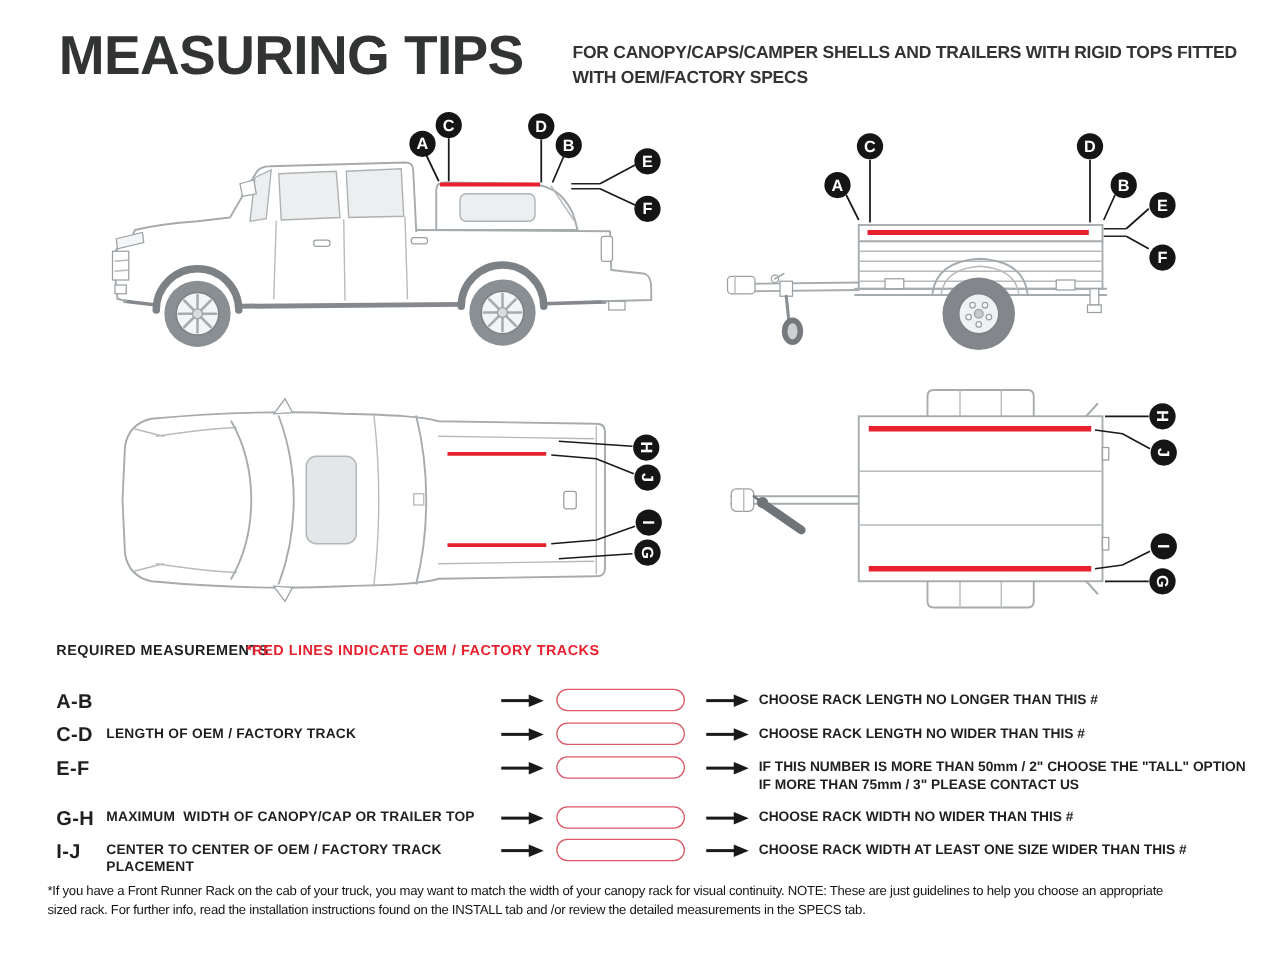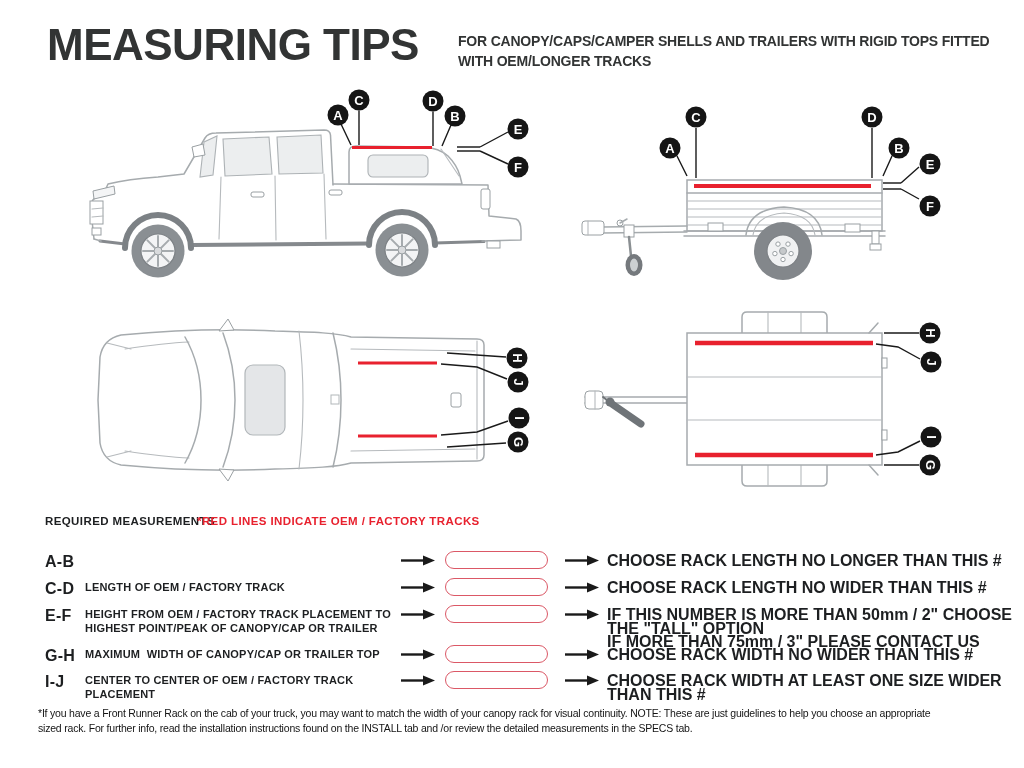--- a/index.html
+++ b/index.html
@@ -15,21 +15,21 @@
   #trailer-side{left:580px;top:95px;}
   #truck-top{left:85px;top:305px;}
   #trailer-top{left:585px;top:300px;}
   .sec-line{position:absolute;top:515px;font-size:11.5px;font-weight:bold;letter-spacing:.4px;}
   .sec-title{left:45px;color:#1d1f21;}
   .sec-note{left:197px;color:#e8212e;}
   .mrow{position:absolute;left:0;width:1024px;height:22px;}
   .mkey{position:absolute;left:45px;top:2px;font-size:16px;font-weight:bold;color:#1d1f21;letter-spacing:.3px;}
   .mdesc{position:absolute;left:85px;top:3px;font-size:11px;font-weight:bold;color:#1d1f21;
     letter-spacing:.2px;line-height:13.5px;width:320px;}
-  .mres{position:absolute;left:607px;top:3px;font-size:16px;font-weight:bold;color:#1d1f21;
+  .mres{position:absolute;left:607px;top:3px;font-size:11px;font-weight:bold;color:#1d1f21;
     letter-spacing:0;line-height:13.5px;width:410px;}
   .arrow{position:absolute;top:4px;}
   .arrow.a1{left:400px;}
   .arrow.a2{left:564px;}
   .pill{position:absolute;left:445px;top:0;width:101px;height:16px;border:1.6px solid #db5866;
     border-radius:10px;background:#fff;}
   .footer{position:absolute;left:38px;top:706px;width:995px;font-size:10.5px;line-height:14.5px;
     letter-spacing:-.2px;color:#141414;}
   .lead{stroke:#1a1a1a;stroke-width:1.4;fill:none;}
   .tick{stroke:#222;stroke-width:1.3;fill:none;}
@@ -43,21 +43,21 @@
   .dark{stroke:#7c8185;fill:none;}
   .track{stroke:#e8212e;fill:none;}
 </style>
 </head>
 <body>
 
 <div class="page">
 
   <div class="title">MEASURING TIPS</div>
   <div class="subtitle ml">FOR CANOPY/CAPS/CAMPER SHELLS AND TRAILERS WITH RIGID TOPS FITTED
-WITH OEM/LONGER TRACKS</div>
+WITH OEM/FACTORY SPECS</div>
 
   <svg id="truck-side" width="460" height="200" viewBox="0 0 460 200">
     <g class="art">
       <path d="M20,151 L45,154" stroke="#85898d" stroke-width="3"></path>
       <path d="M112,155 L289,153.5" stroke="#85898d" stroke-width="4"></path>
       <path d="M355,153 L404,151.5" stroke="#85898d" stroke-width="3"></path>
       <path class="dark" d="M45,158 A33 33 0 0 1 111,158" stroke-width="6"></path>
       <path class="dark" d="M289,155 A33 33 0 0 1 355,155" stroke-width="6"></path>
 
       <circle cx="78" cy="161" r="26.5" fill="#8a8f93"></circle>
@@ -283,22 +283,20 @@
     <div class="pill"></div>
     <svg class="arrow a2" width="36" height="11">
         <line x1="1" y1="5.5" x2="24" y2="5.5" stroke="#1a1a1a" stroke-width="2.4"></line>
         <polygon points="23,0.5 35,5.5 23,10.5" fill="#1a1a1a"></polygon>
       </svg>
     <span class="mres ml">CHOOSE RACK LENGTH NO WIDER THAN THIS #</span>
   </div>
 
   <div class="mrow" style="top:605px;height:34px">
     <span class="mkey">E-F</span>
-    <span class="mdesc ml">HEIGHT FROM OEM / FACTORY TRACK PLACEMENT TO
-HIGHEST POINT/PEAK OF CANOPY/CAP OR TRAILER</span>
     <svg class="arrow a1" width="36" height="11">
         <line x1="1" y1="5.5" x2="24" y2="5.5" stroke="#1a1a1a" stroke-width="2.4"></line>
         <polygon points="23,0.5 35,5.5 23,10.5" fill="#1a1a1a"></polygon>
       </svg>
     <div class="pill"></div>
     <svg class="arrow a2" width="36" height="11">
         <line x1="1" y1="5.5" x2="24" y2="5.5" stroke="#1a1a1a" stroke-width="2.4"></line>
         <polygon points="23,0.5 35,5.5 23,10.5" fill="#1a1a1a"></polygon>
       </svg>
     <span class="mres ml">IF THIS NUMBER IS MORE THAN 50mm / 2" CHOOSE THE "TALL" OPTION

